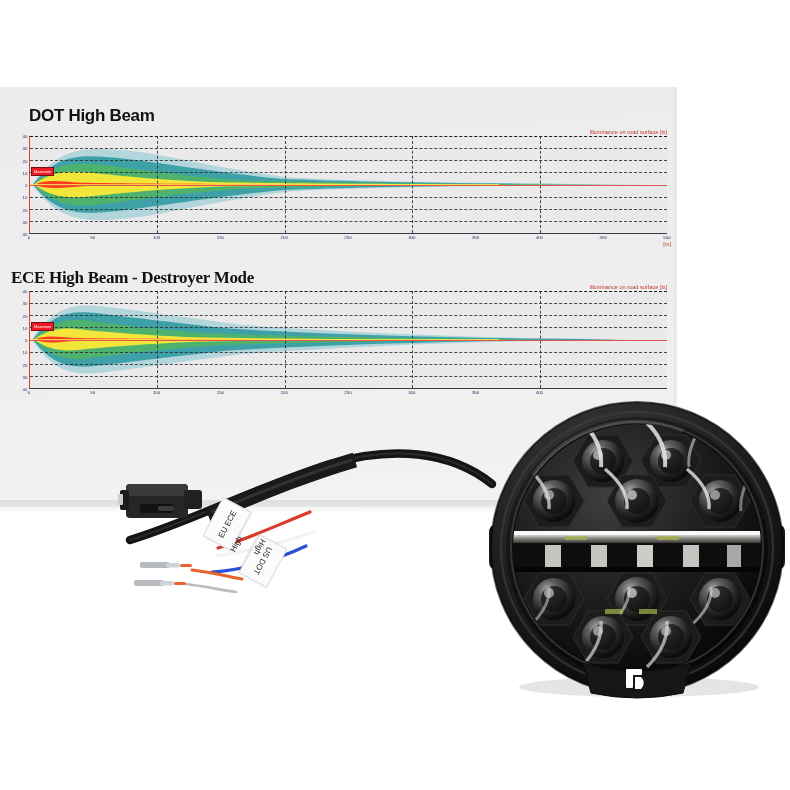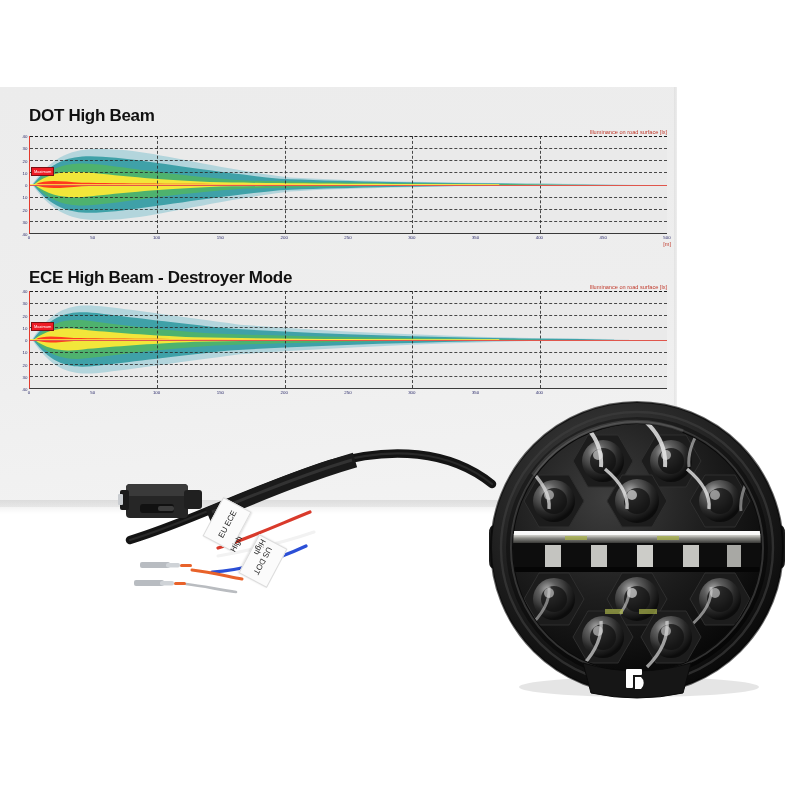--- a/index.html
+++ b/index.html
@@ -144,21 +144,21 @@
     <div class="xtick" style="left:30%">150</div>
     <div class="xtick" style="left:40%">200</div>
     <div class="xtick" style="left:50%">250</div>
     <div class="xtick" style="left:60%">300</div>
     <div class="xtick" style="left:70%">350</div>
     <div class="xtick" style="left:80%">400</div>
     <div class="xtick" style="left:90%">450</div>
     <div class="xtick" style="left:100%">500</div>
   </div>
 
-  <div class="chart-title" style="left:29px;top:268px;">ECE High Beam - Destroyer Mode</div>
+  <div class="chart-title" style="left:11px;top:268px;font-family:Liberation Serif, serif;">ECE High Beam - Destroyer Mode</div>
 
   <div class="chart" id="chart2" style="left:29px;top:291px;width:638px;height:98px;">
     <div class="plot">
       <svg class="beam" viewBox="0 0 638 98" preserveAspectRatio="none">
         <defs>
           <linearGradient id="g2f" x1="0" y1="0" x2="1" y2="0">
             <stop offset="0" stop-color="#ffffff" stop-opacity="1"></stop>
             <stop offset="0.86" stop-color="#ffffff" stop-opacity="1"></stop>
             <stop offset="1" stop-color="#ffffff" stop-opacity="0"></stop>
           </linearGradient>

